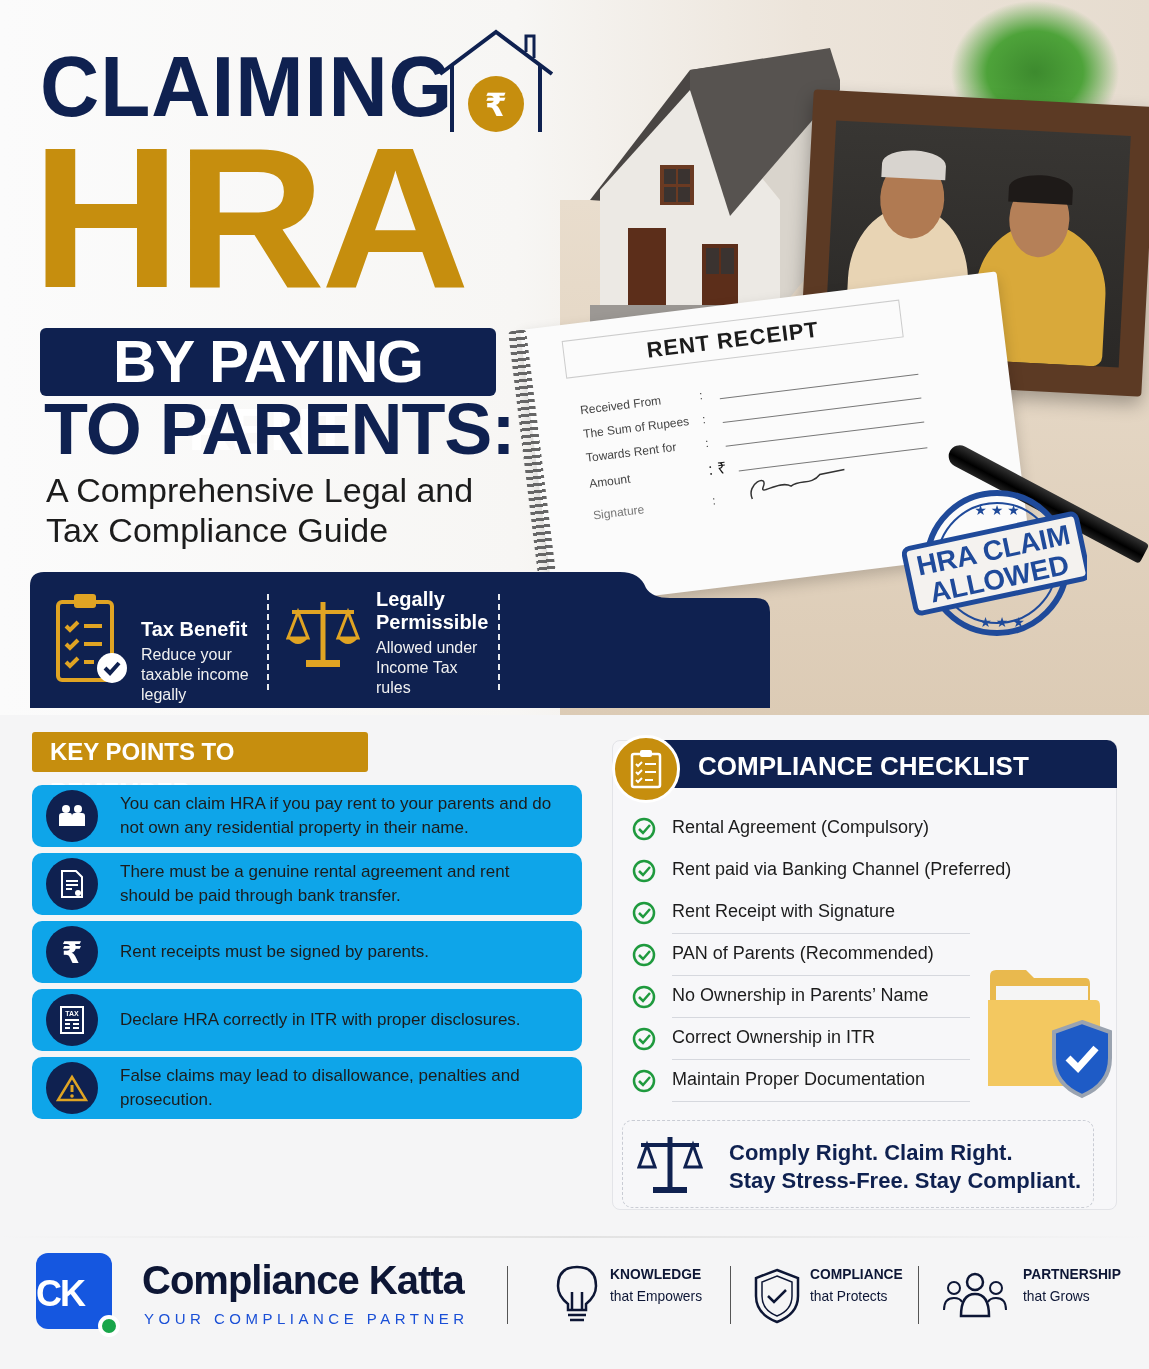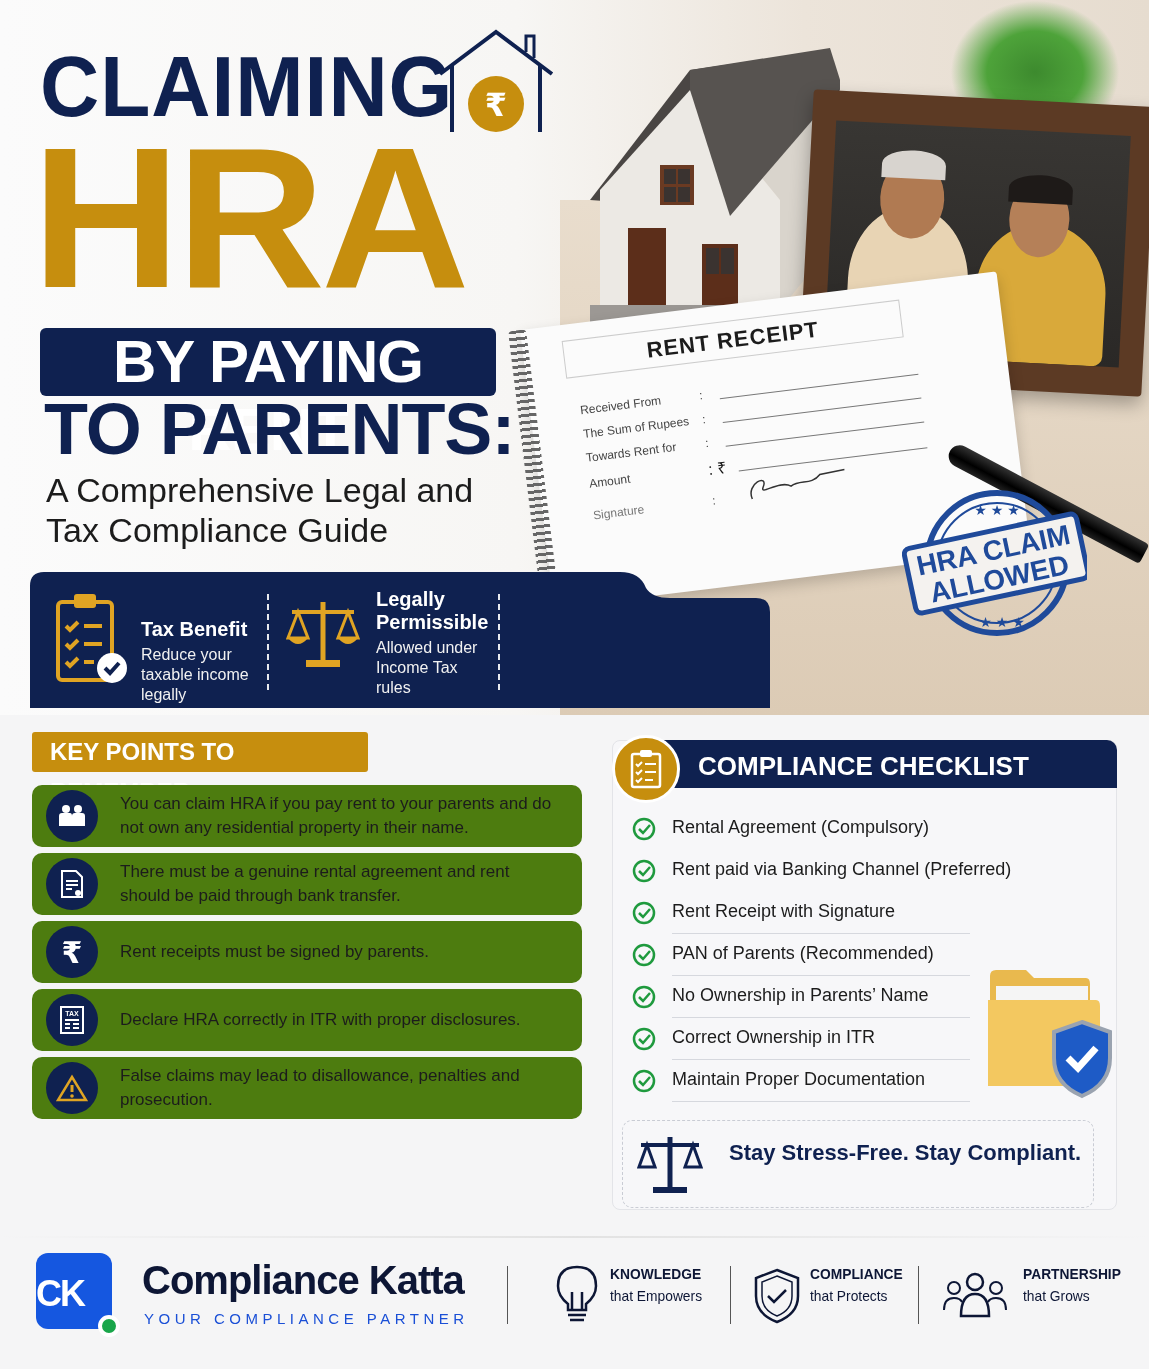--- a/index.html
+++ b/index.html
@@ -25,21 +25,21 @@
 .pen{position:absolute;left:950px;top:440px;width:220px;height:22px;background:linear-gradient(180deg,#333,#000 60%,#222);border-radius:11px 4px 4px 11px;transform:rotate(28deg);transform-origin:left center}
 .stamp{position:absolute;left:902px;top:485px;width:185px;height:155px}
 .features{position:absolute;left:30px;top:572px;width:740px;height:136px}
 .feat-bg{position:absolute;left:0;top:0;width:740px;height:136px}
 .feat{position:absolute;top:0;height:136px;color:#fff}
 .feat h3{font-size:20px;font-weight:bold;line-height:23px}
 .feat p{font-size:16px;line-height:20px;color:#f1f1f1;margin-top:4px}
 .vsep{position:absolute;top:22px;height:96px;border-left:2px dashed #fff;opacity:.9}
 .kp-title{position:absolute;left:32px;top:732px;width:336px;height:40px;background:#c68e0e;border-radius:3px;color:#fff;font-size:24px;font-weight:bold;line-height:40px;padding-left:18px}
 .kp-list{position:absolute;left:32px;top:785px;width:550px}
-.kp-item{position:relative;height:62px;margin-bottom:6px;border-radius:10px;background:#4d7c0f}
+.kp-item{position:relative;height:62px;margin-bottom:6px;border-radius:10px;background:#0ea5e9}
 .kp-item .circ{position:absolute;left:14px;top:5px;width:52px;height:52px;border-radius:50%;background:#0f2150;display:flex;align-items:center;justify-content:center}
 .kp-item .txt{position:absolute;left:88px;top:0;height:62px;display:flex;align-items:center;font-size:17px;line-height:24px;color:#1c1c1c}
 .cc-panel{position:absolute;left:612px;top:740px;width:505px;height:470px;border:1px solid #e3e4e8;border-radius:8px;background:#f7f7f9}
 .cc-head{position:absolute;left:640px;top:740px;width:477px;height:48px;background:#0f2150;border-radius:0 10px 0 0;color:#fff;font-size:26px;font-weight:bold;line-height:52px;padding-left:58px}
 .cc-badge{position:absolute;left:612px;top:735px;width:68px;height:68px;border-radius:50%;background:#c68e0e;border:3px solid #fff;display:flex;align-items:center;justify-content:center}
 .cc-item{position:absolute;left:632px;height:40px;width:340px}
 .cc-item .chk{position:absolute;left:0;top:10px}
 .cc-item .lbl{position:absolute;left:40px;top:10px;font-size:18px;color:#1c1c1c;white-space:nowrap}
 .cc-item .ul{position:absolute;left:40px;top:42px;width:298px;height:1px;background:#d6d8de}
 .folder{position:absolute;left:986px;top:966px;width:132px;height:134px}
@@ -300,20 +300,21 @@
 </svg>
 
 <div class="motto">
   <svg style="position:absolute;left:14px;top:12px" width="66" height="62" viewBox="0 0 66 62">
     <line x1="33" y1="4" x2="33" y2="54" stroke="#0f2150" stroke-width="5"></line>
     <line x1="4" y1="12" x2="62" y2="12" stroke="#0f2150" stroke-width="4"></line>
     <path d="M10,12 L2,34 H18 Z M56,12 L48,34 H64 Z" fill="none" stroke="#0f2150" stroke-width="3"></path>
     <rect x="16" y="54" width="34" height="6" fill="#0f2150"></rect>
   </svg>
   <div class="m1">
+    <div>Comply Right. Claim Right.</div>
     <div>Stay Stress-Free. Stay Compliant.</div>
   </div>
 </div>
 
 <div class="footer-line"></div>
 <div class="logo">
   <span>CK</span>
   <div class="dot"></div>
 </div>
 <div class="brand">Compliance Katta</div>

